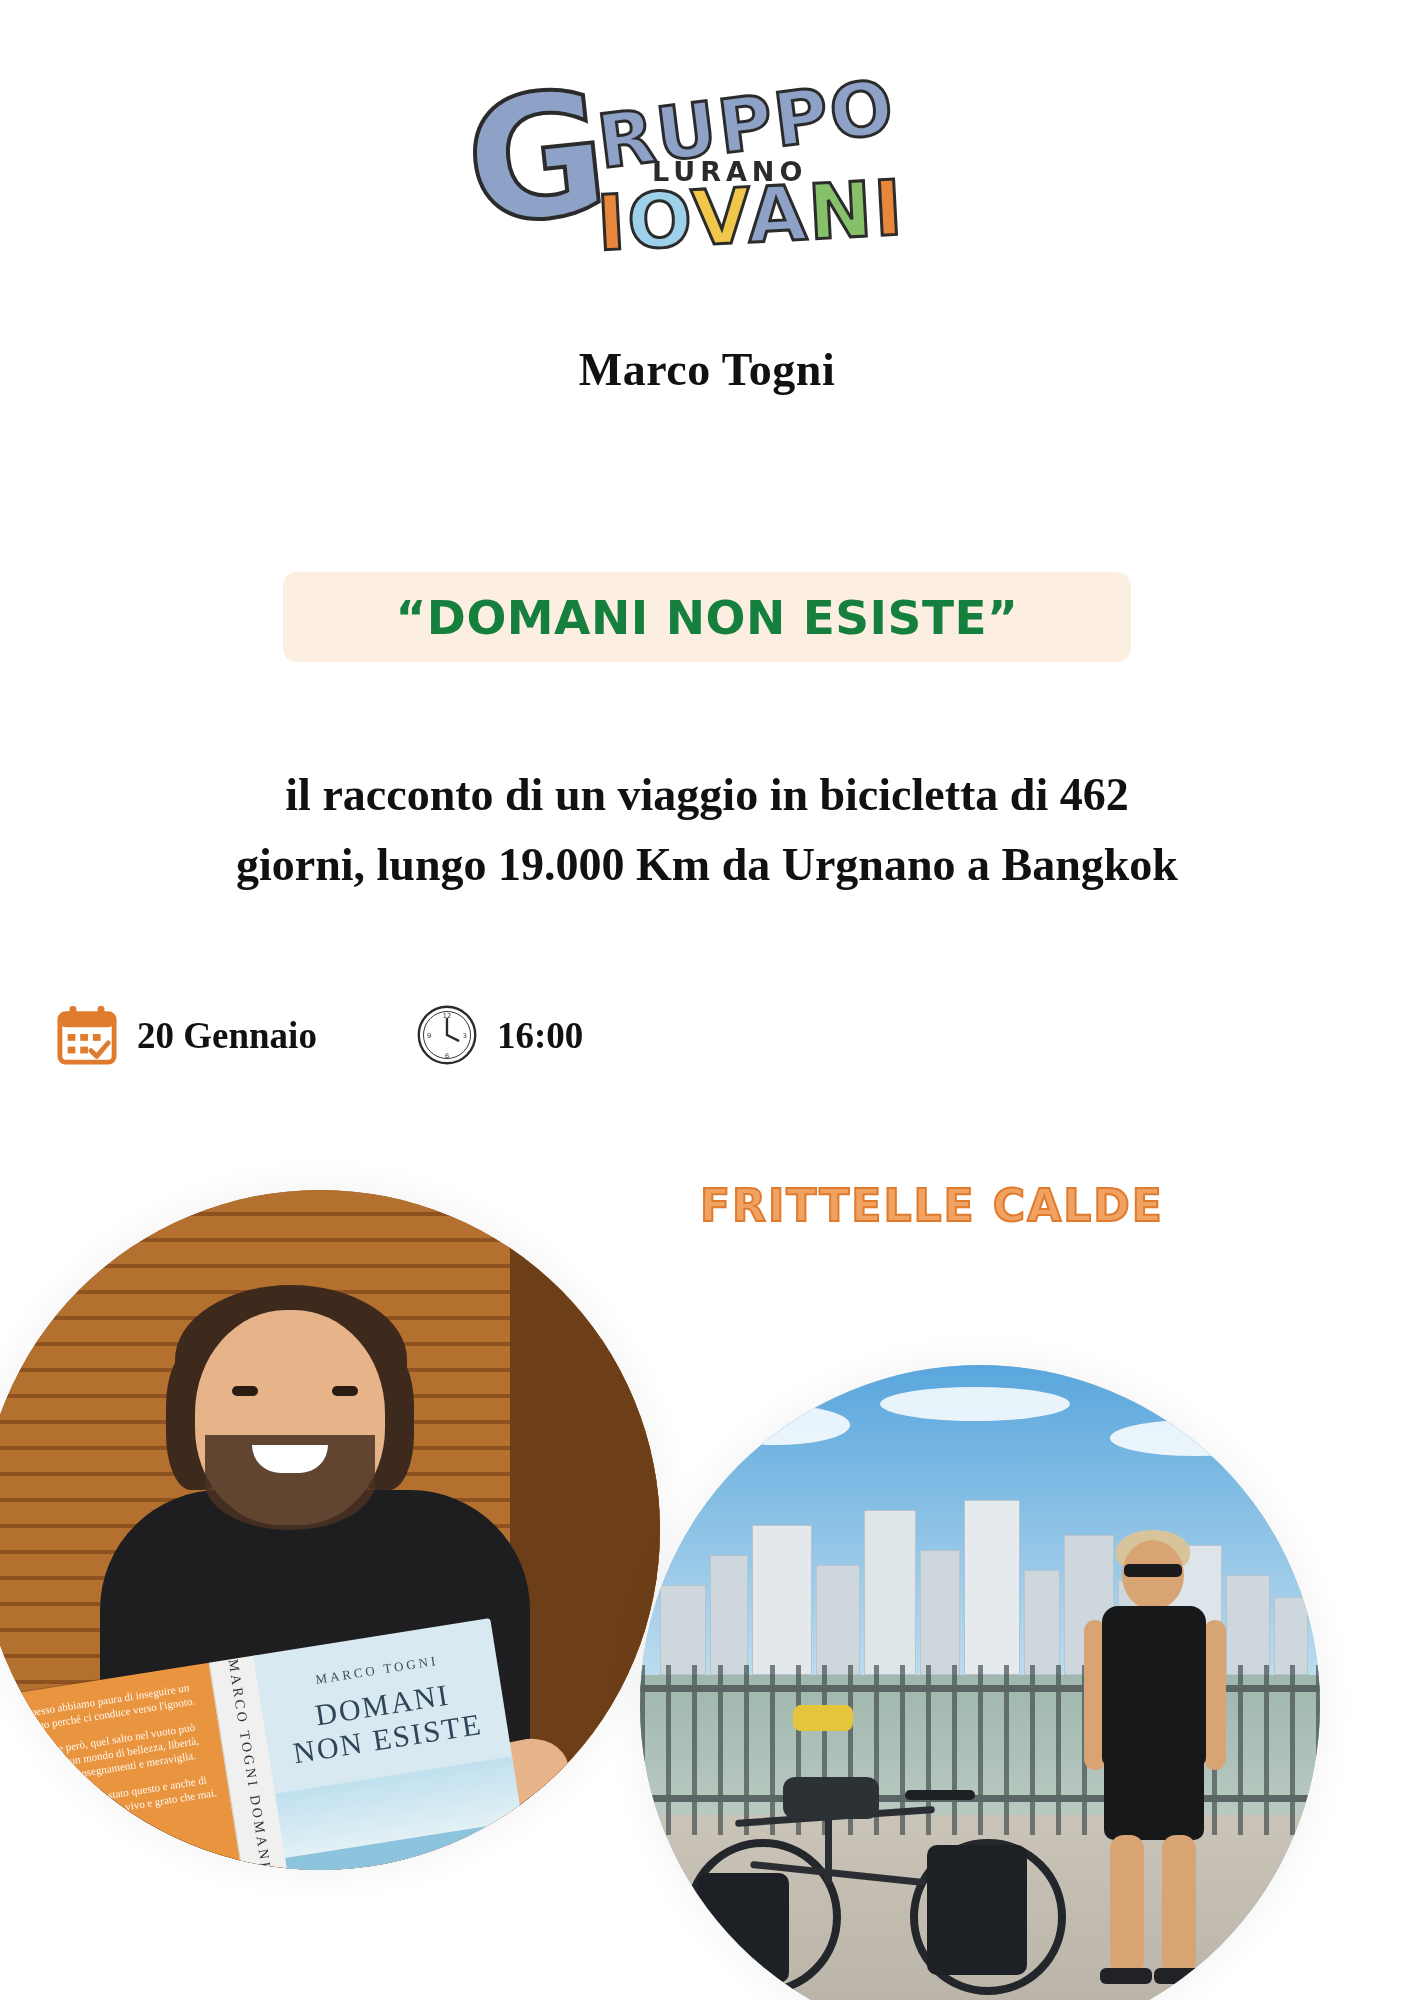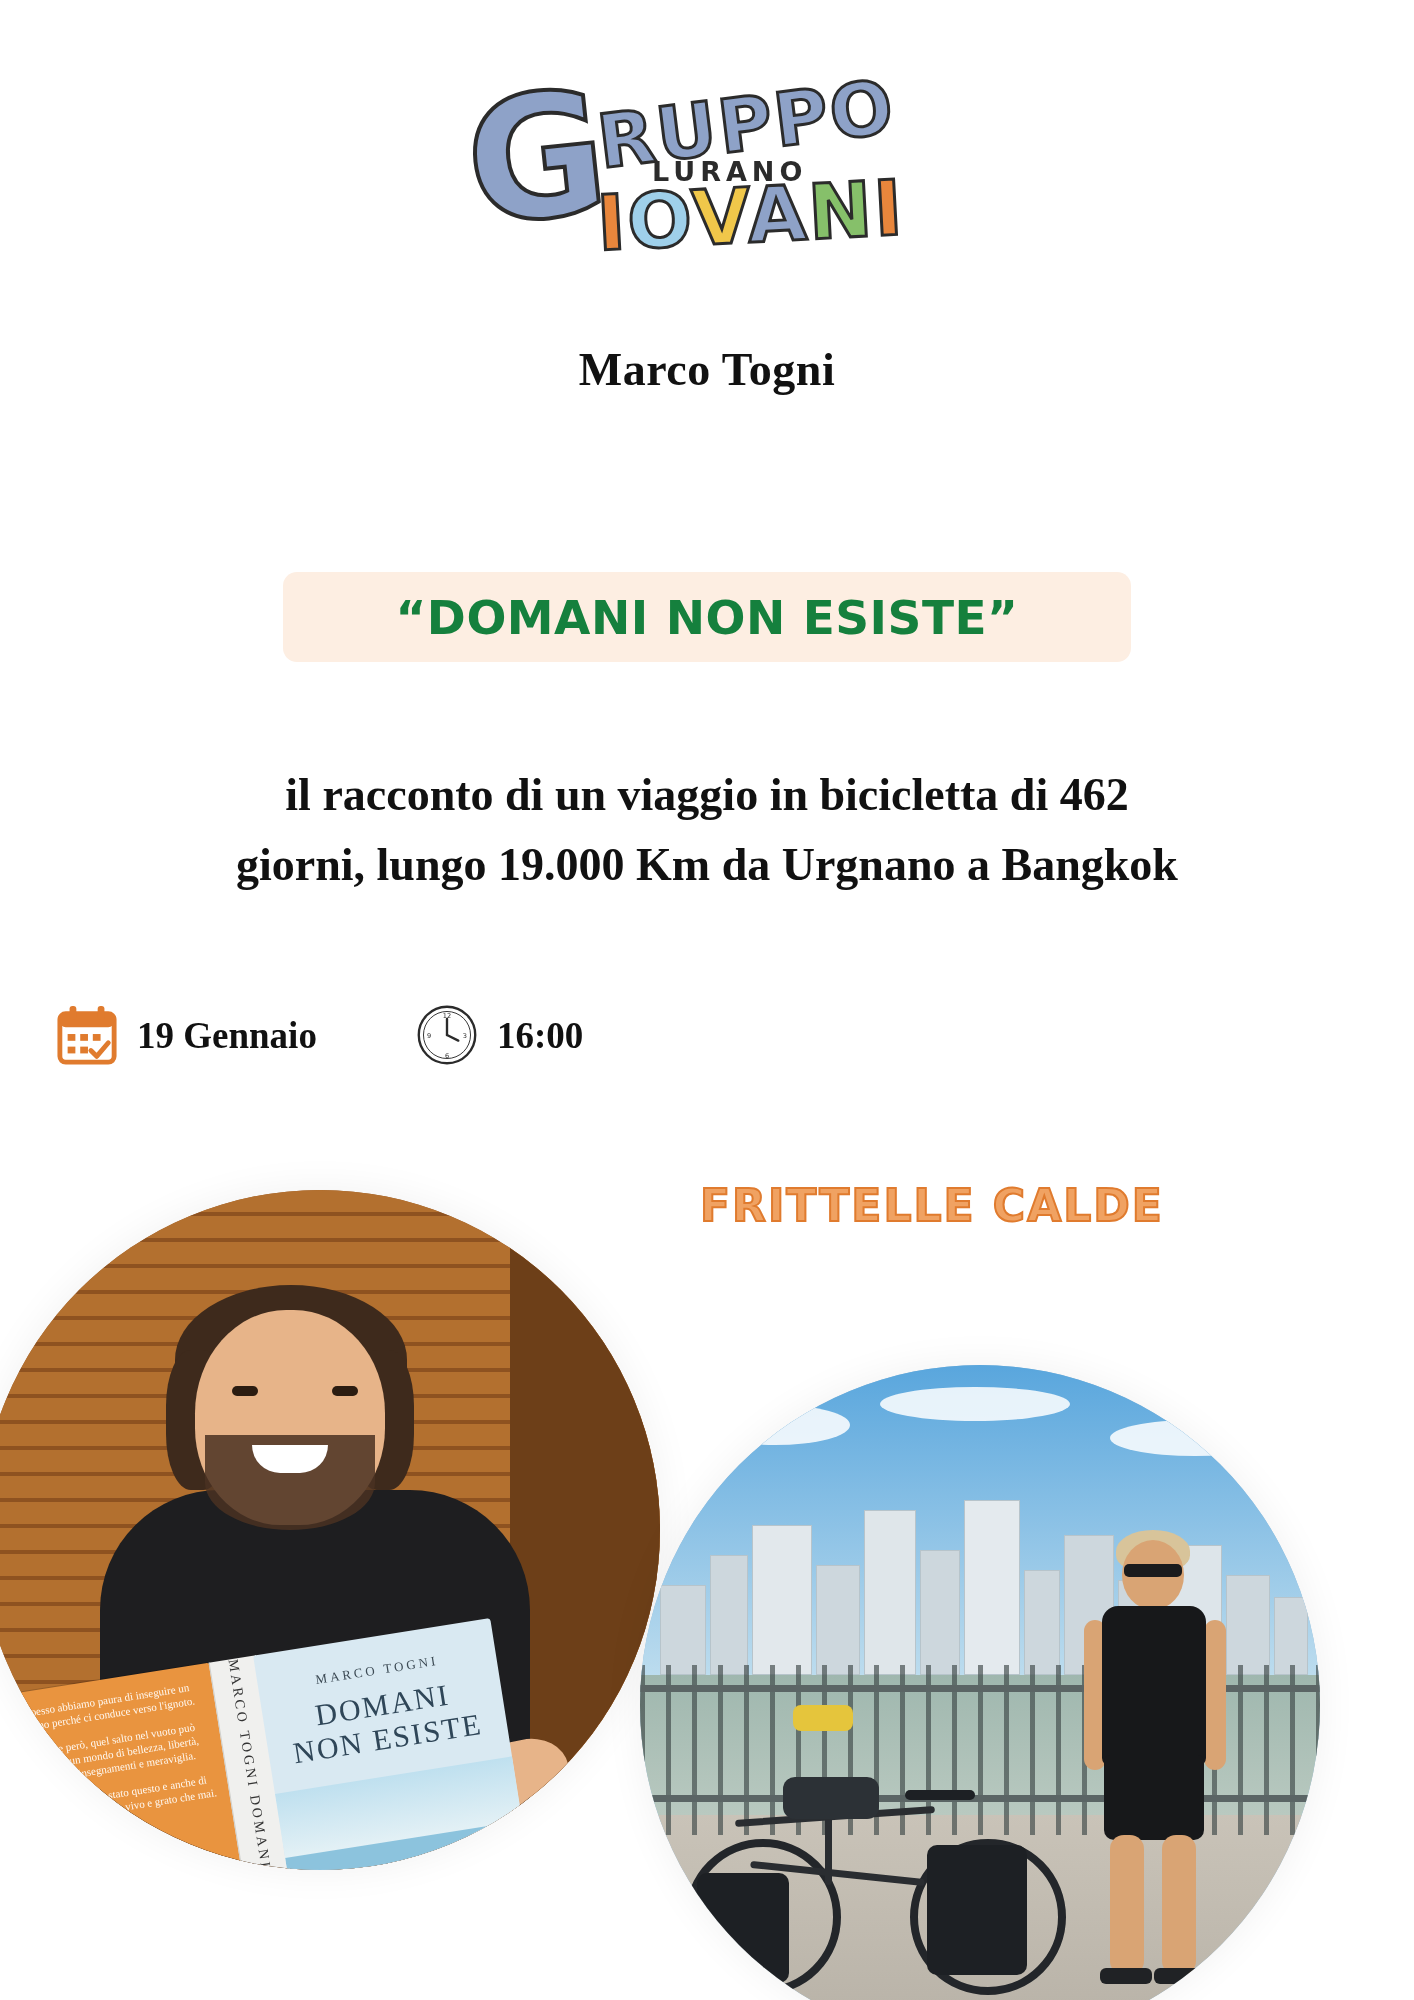--- a/index.html
+++ b/index.html
@@ -562,21 +562,21 @@
         <rect x="14" y="2" width="7" height="14" rx="3" fill="#e07b2e"></rect>
         <rect x="43" y="2" width="7" height="14" rx="3" fill="#e07b2e"></rect>
         <rect x="12" y="31" width="8" height="7" fill="#e07b2e"></rect>
         <rect x="25" y="31" width="8" height="7" fill="#e07b2e"></rect>
         <rect x="38" y="31" width="8" height="7" fill="#e07b2e"></rect>
         <rect x="12" y="44" width="8" height="7" fill="#e07b2e"></rect>
         <rect x="25" y="44" width="8" height="7" fill="#e07b2e"></rect>
         <path d="M36 48 l6 6 l12 -14" fill="none" stroke="#e07b2e" stroke-width="5" stroke-linecap="round" stroke-linejoin="round"></path>
       </svg>
     </span>
-    <span class="txt">19 Gennaio</span>
+    <span class="txt">20 Gennaio</span>
   </div>
 
   <div class="gap-a"></div>
 
 
   <div class="gap-b"></div>
 
   <div class="info-item">
     <span class="ico">
       <svg width="68" height="68" viewBox="0 0 68 68">

